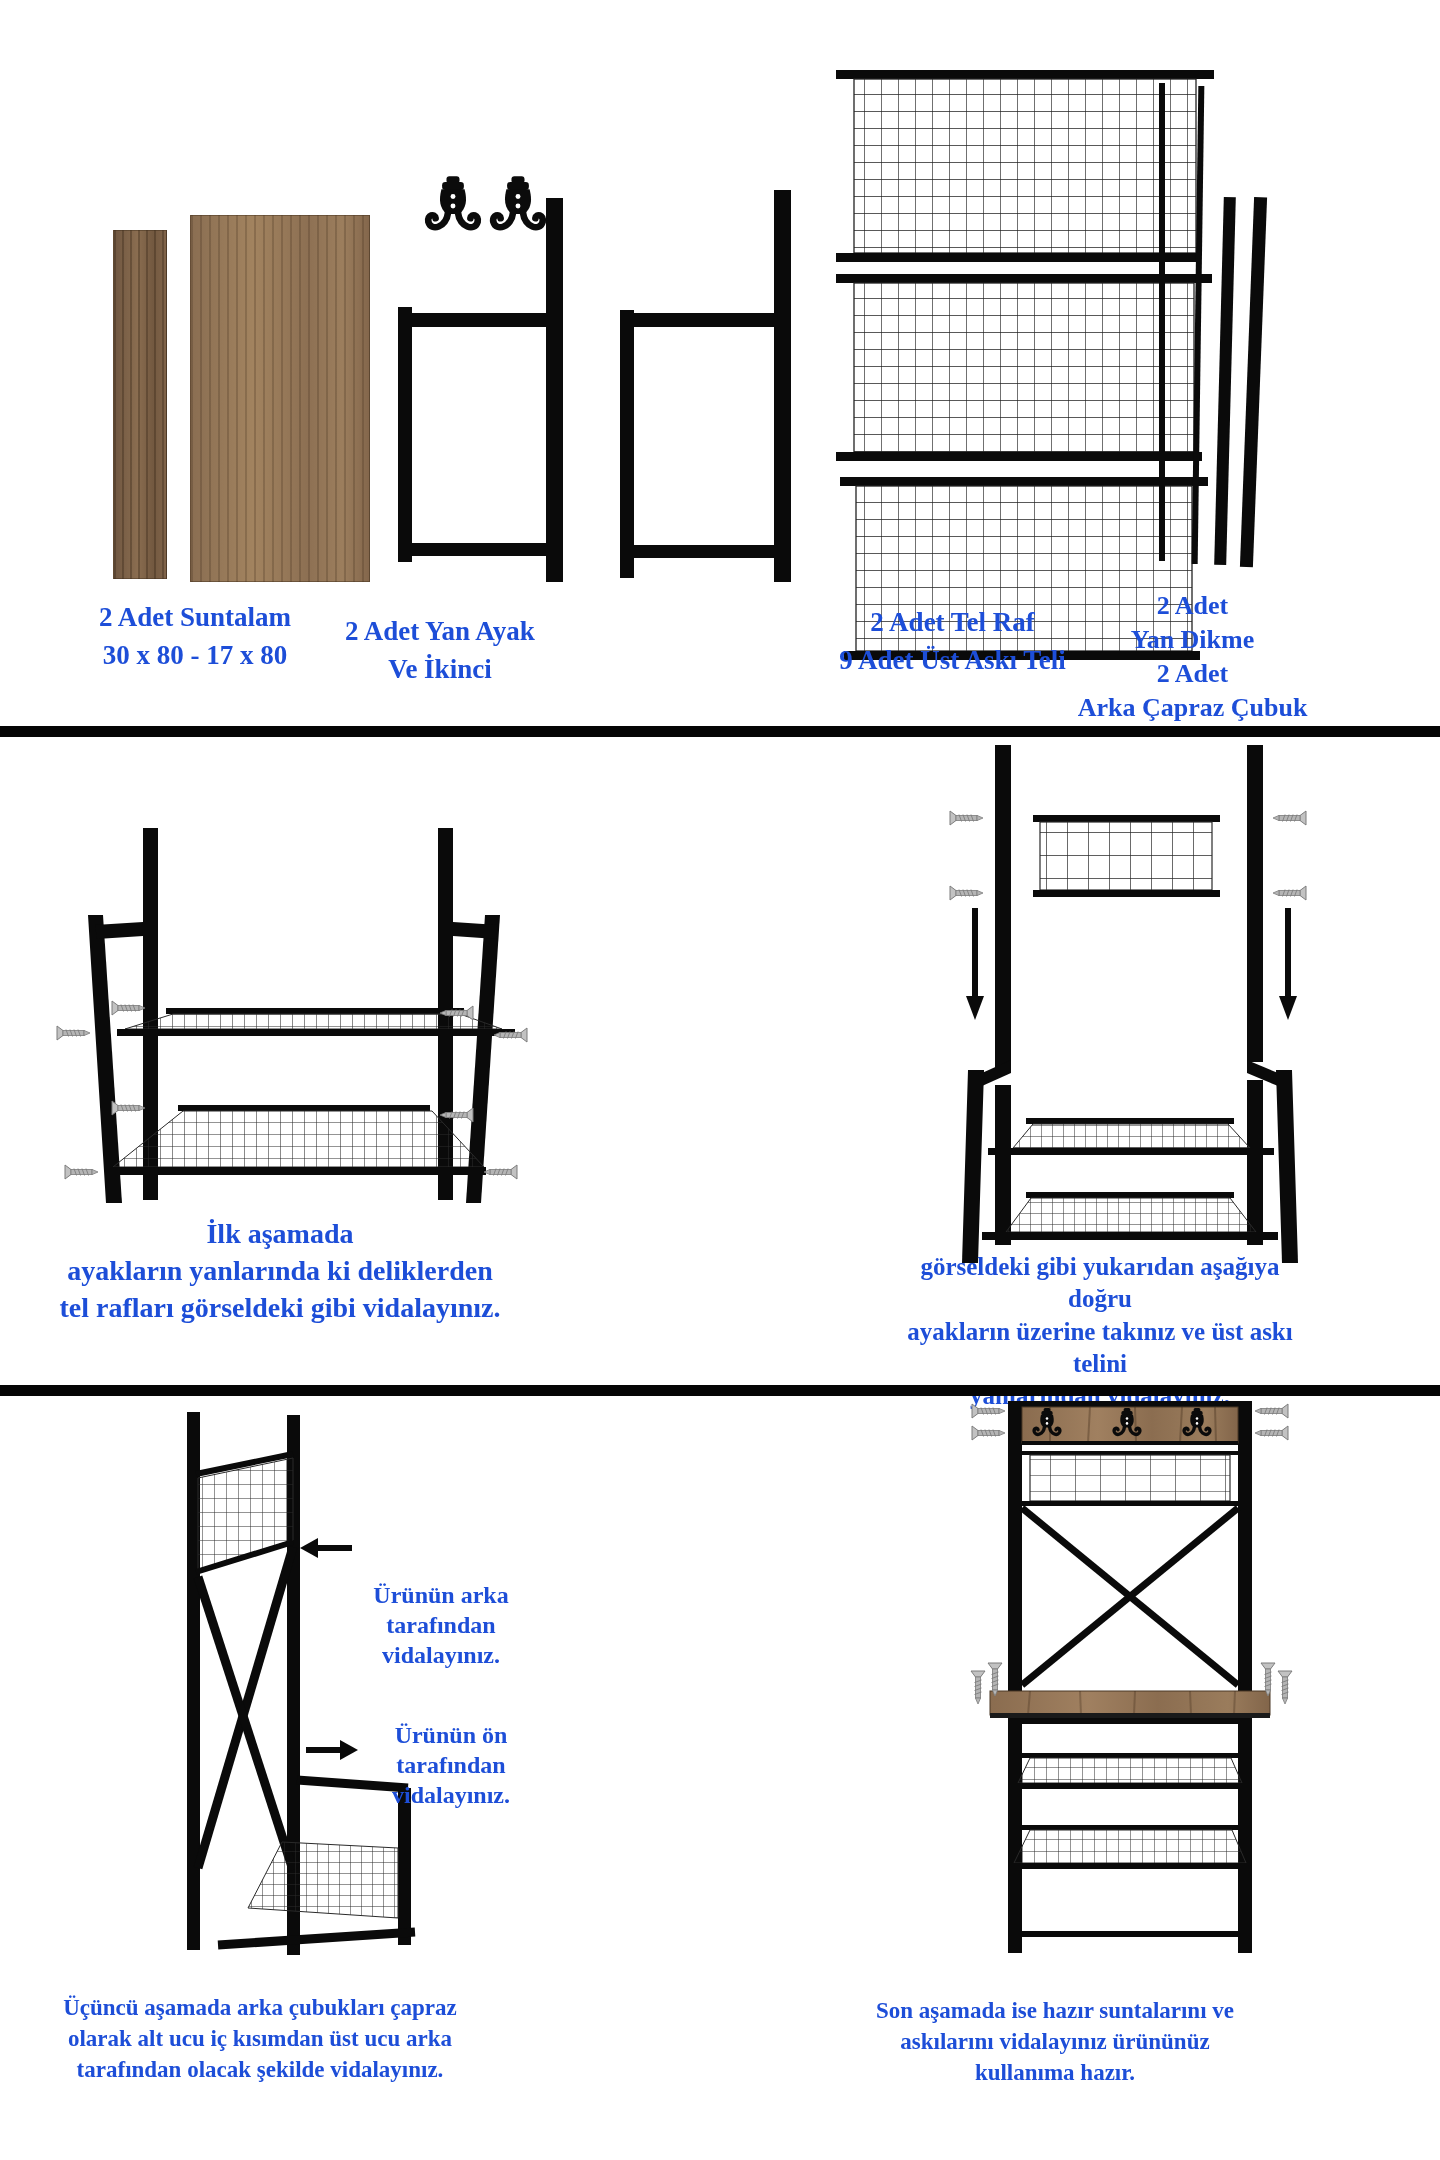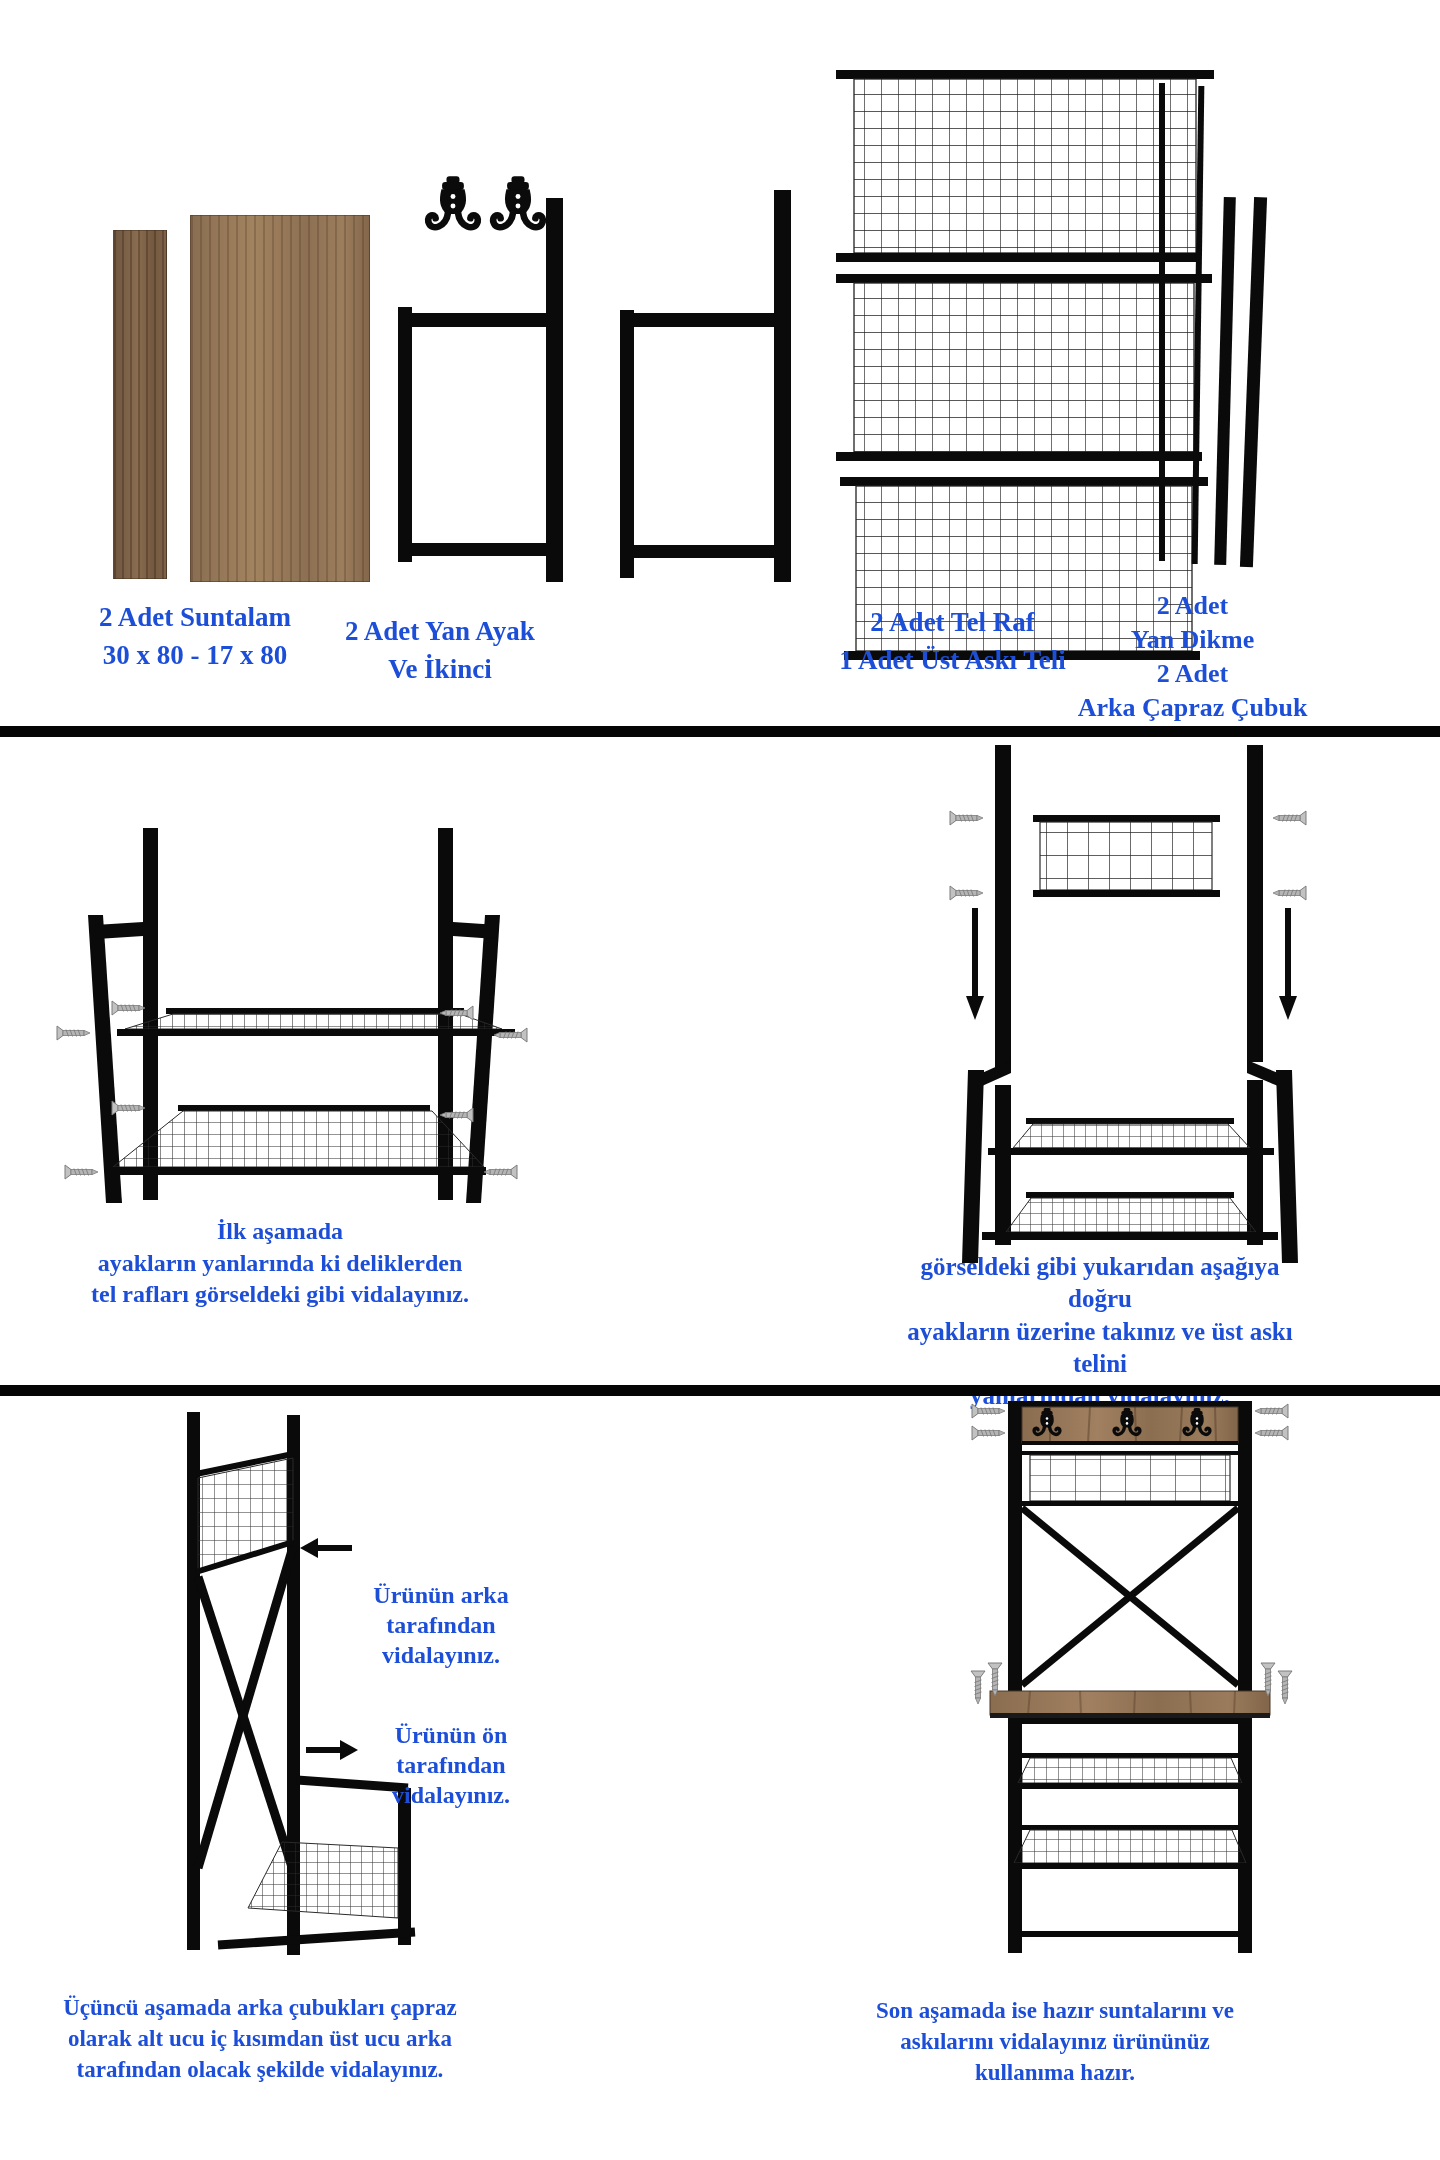--- a/index.html
+++ b/index.html
@@ -4,21 +4,21 @@
 <style>
   html,body{margin:0;padding:0;}
   body{
     width:1440px;height:2160px;position:relative;background:#ffffff;
     font-family:"Liberation Serif",serif;color:#0c0c0c;overflow:hidden;
   }
   .abs{position:absolute;}
   .cap{font-weight:700;text-align:center;color:#1d4ed8;}
   .plabel{font-size:27px;line-height:1.42;}
   .plabel-sm{font-size:26px;line-height:1.31;}
-  .step-cap{font-size:24px;line-height:1.32;text-align:center;}
+  .step-cap{font-size:28px;line-height:1.32;text-align:center;}
   .step-cap-sm{font-size:25px;line-height:1.29;}
   .ann{font-size:24px;line-height:1.26;}
   .cap3{font-size:23px;line-height:1.35;}
   .divider{left:0;width:1440px;height:11px;background:#050505;}
   .wood{border:1px solid rgba(62,44,26,0.45);}
   .woodA{
     background-color:#7e6349;
     background-image:
       repeating-linear-gradient(90deg, rgba(42,27,14,.30) 0 2px, rgba(0,0,0,0) 2px 8px),
       linear-gradient(90deg,#6f5640,#8a6d50 45%,#735940 75%,#80644a);
@@ -118,21 +118,21 @@
 <div class="abs cap plabel" style="left:30px;top:598px;width:330px">
   <div>2 Adet Suntalam</div>
   <div>30 x 80 - 17 x 80</div>
 </div>
 <div class="abs cap plabel" style="left:280px;top:612px;width:320px">
   <div>2 Adet Yan Ayak</div>
   <div>Ve İkinci</div>
 </div>
 <div class="abs cap plabel" style="left:800px;top:603px;width:305px">
   <div>2 Adet Tel Raf</div>
-  <div>1 Adet Üst Askı Teli</div>
+  <div>9 Adet Üst Askı Teli</div>
 </div>
 <div class="abs cap plabel-sm" style="left:1040px;top:589px;width:305px;font-weight:700">
   <div>2 Adet</div>
   <div>Yan Dikme</div>
   <div>2 Adet</div>
   <div>Arka Çapraz Çubuk</div>
 </div>
 
 <div class="abs divider" style="top:726px"></div>
 

